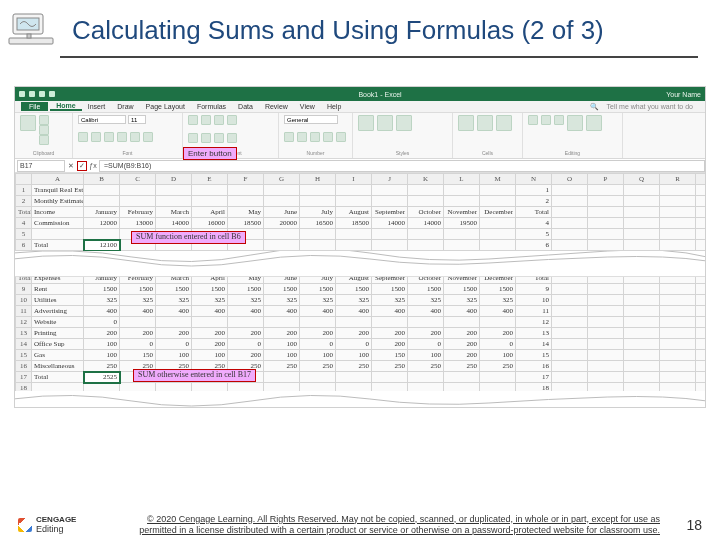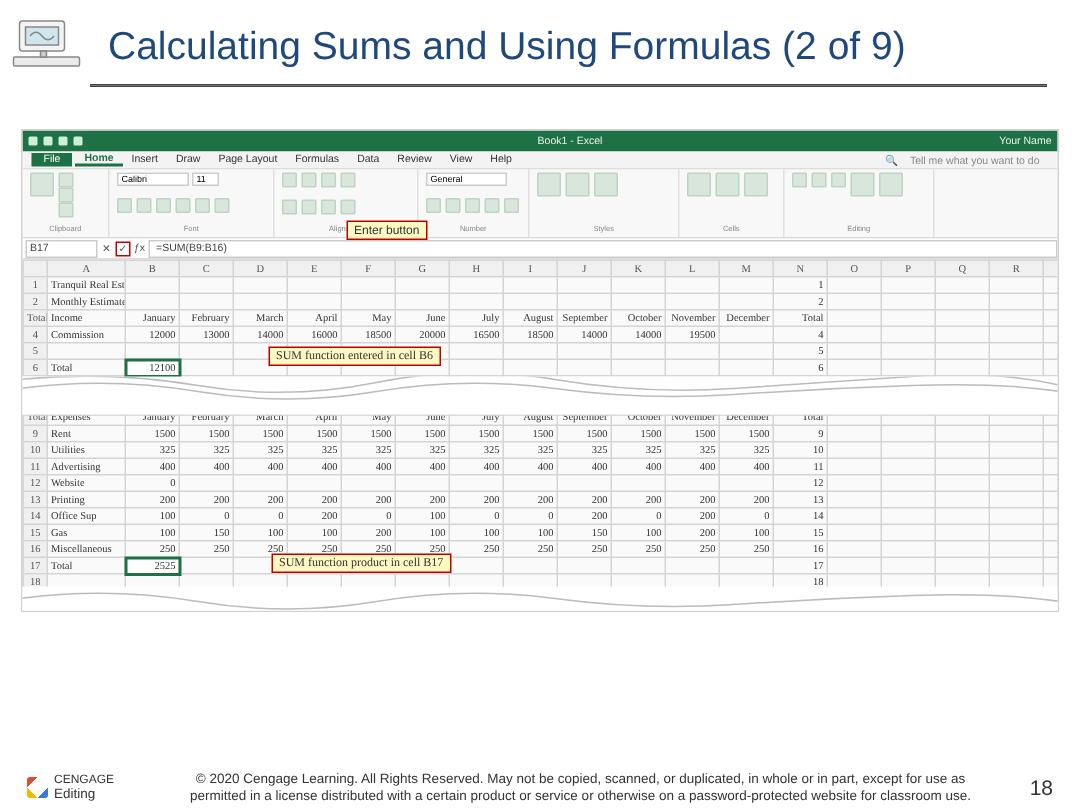--- a/index.html
+++ b/index.html
@@ -81,25 +81,24 @@
   .rib-group .grp-label { text-align:center; font-size:5px; color:#888; }
   .rib-icons { display:flex; gap:3px; flex-wrap:wrap; }
   .rib-ico { width:10px; height:10px; background:#d8e6dc; border:1px solid #bcd4c3; border-radius:1px; }
   .rib-ico.big { width:16px; height:16px; }
   .font-box { display:flex; gap:2px; }
   .font-box input { width:48px; height:9px; font-size:6px; padding:0 2px; border:1px solid #ccc;}
   .font-box .sz { width:18px; }
   .callout {
     position:absolute;
     border:1.5px solid #c00000;
-    background:#fef9c3;
+    background:#f0abfc;
     font-size:8px; color:#333;
     padding:1px 4px;
     z-index:5;
-    margin-left:48px;
   }
   .namebox-row {
     height: 14px;
     background:#fff;
     border-bottom:1px solid #ddd;
     display:flex; align-items:center;
     font-size:7px;
   }
   .namebox { width:48px; height:12px; border:1px solid #ccc; margin-left:2px; padding:0 2px; display:flex; align-items:center;}
   .fx-icons { width:34px; display:flex; gap:3px; justify-content:center;}
@@ -145,37 +144,37 @@
   .footer .logo {
     width:90px; display:flex; align-items:center; gap:4px;
     font-size:10px; color:#333;
   }
   .footer .logo .ico { width:14px; height:14px; background:
     linear-gradient(45deg,#f5b800 25%,transparent 25%),
     linear-gradient(-45deg,#3a7bd5 25%,transparent 25%),
     linear-gradient(135deg,#e05030 25%,transparent 25%);
     border-radius:2px;
   }
-  .footer .copy { flex:1; text-align:center; line-height:1.25; font-size:9px; padding:0 6px;}
+  .footer .copy { flex:1; text-align:right; line-height:1.25; font-size:9px; padding:0 6px;text-decoration:underline;}
   .footer .pg { width:36px; text-align:right; font-size:14px; color:#333;}
 </style>
 </head>
 <body>
 
 <div class="title-bar">
   <div class="projector-icon">
     <svg width="50" height="36" viewBox="0 0 50 36">
       <rect x="6" y="2" width="30" height="20" rx="2" fill="#f4f4f4" stroke="#888"></rect>
       <rect x="10" y="6" width="22" height="12" fill="#cfe6ef" stroke="#888"></rect>
       <path d="M13 12 q4 -5 8 0 q4 5 8 0" fill="none" stroke="#888" stroke-width="1"></path>
       <rect x="2" y="26" width="44" height="6" rx="1" fill="#eaeaea" stroke="#888"></rect>
       <rect x="20" y="22" width="4" height="4" fill="#ccc" stroke="#888"></rect>
     </svg>
   </div>
-  <h1 class="slide-title">Calculating Sums and Using Formulas (2 of 9)</h1>
+  <h1 class="slide-title">Calculating Sums and Using Formulas (2 of 3)</h1>
 </div>
 <div class="title-underline"></div>
 
 <div class="shot">
 
   <div class="win-titlebar">
     <div class="left">
       <span class="qat-dot"></span>
       <span class="qat-dot"></span>
       <span class="qat-dot"></span>
@@ -738,27 +737,27 @@
       </svg>
     </div>
 
     <div class="wave" style="top:218px">
       <svg viewBox="0 0 700 26" preserveAspectRatio="none">
         <path d="M0 8 Q60 0 120 10 T240 10 T360 8 T480 12 T600 6 T700 10 L700 26 L0 26 Z" fill="#ffffff" stroke="#bbb"></path>
       </svg>
     </div>
 
     <div class="callout" style="top:58px; left:116px; line-height:1.1">SUM function entered in cell B6</div>
-    <div class="callout" style="top:196px; left:118px; line-height:1.1">SUM function product in cell B17</div>
+    <div class="callout" style="top:196px; left:118px; line-height:1.1">SUM otherwise entered in cell B17</div>
   </div>
 </div>
 
 <div class="footer">
   <div class="logo">
     <div class="ico"></div>
     <div>
-      <div style="font-weight:400;font-size:8px">CENGAGE</div>
+      <div style="font-weight:700;font-size:8px">CENGAGE</div>
       <div style="font-size:9px">Editing</div>
     </div>
   </div>
   <div class="copy">© 2020 Cengage Learning. All Rights Reserved. May not be copied, scanned, or duplicated, in whole or in part, except for use as permitted in a license distributed with a certain product or service or otherwise on a password-protected website for classroom use.</div>
   <div class="pg">18</div>
 </div>
 
 </body></html>

